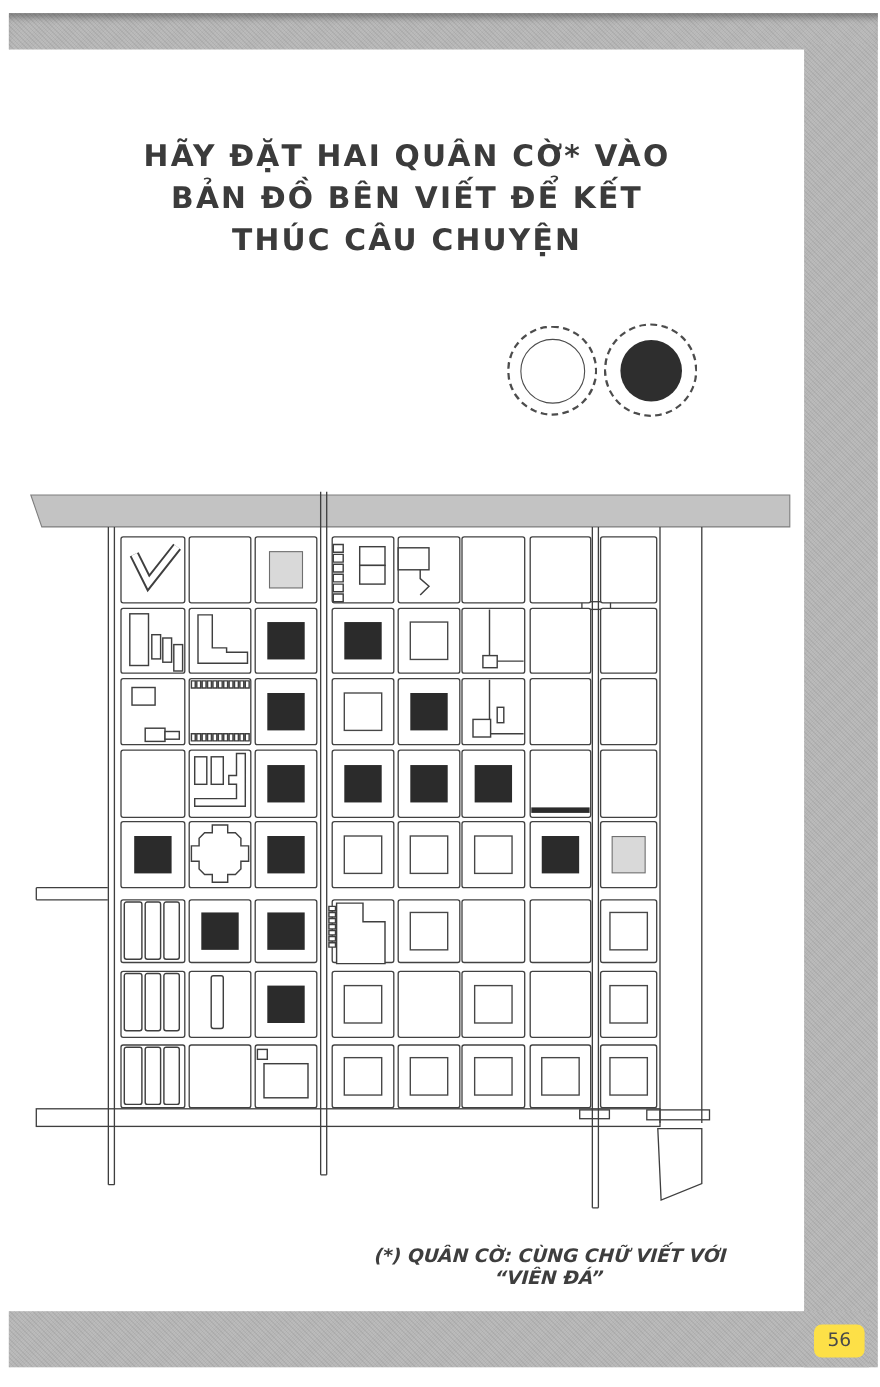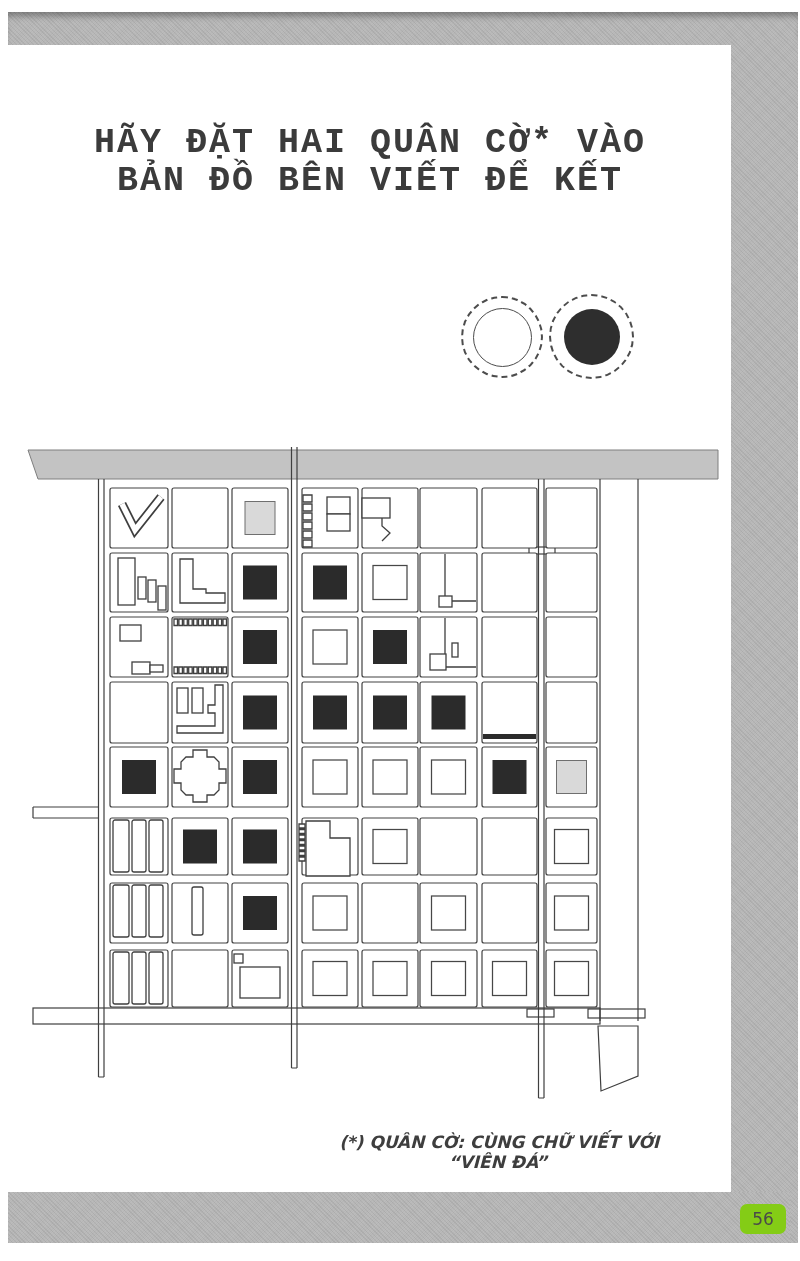--- a/index.html
+++ b/index.html
@@ -7,21 +7,21 @@
         font-family:"DejaVu Sans","Liberation Sans",sans-serif;}
   
   .band{position:absolute;background:#b6b6b6;
         background-image:repeating-linear-gradient(45deg,rgba(0,0,0,.06) 0 1px,transparent 1px 3px),
                          repeating-linear-gradient(-45deg,rgba(255,255,255,.07) 0 1px,transparent 1px 2px);}
   .band-top{left:8px;top:12px;width:790px;height:33px;box-shadow:inset 0 7px 6px -3px rgba(0,0,0,.33);}
   .band-right{left:731px;top:40px;width:67px;height:1203px;}
   .band-bottom{left:8px;top:1192px;width:782px;height:51px;}
   
   .title{position:absolute;left:30px;top:124px;width:680px;text-align:center;
-         font-weight:bold;font-size:35px;line-height:38px;letter-spacing:2px;color:#3b3b3b;font-family:Liberation Mono, monospace;}
+         font-weight:bold;font-size:27px;line-height:38px;letter-spacing:2px;color:#3b3b3b;}
   
   .stone-ring{position:absolute;border:2px dashed #4c4c4c;border-radius:50%;
               display:flex;align-items:center;justify-content:center;box-sizing:border-box;}
   .ring-white{left:461px;top:296px;width:82px;height:82px;}
   .ring-black{left:549px;top:294px;width:85px;height:85px;}
   .stone-core{border-radius:50%;box-sizing:border-box;}
   .core-white{width:59px;height:59px;border:1.6px solid #4c4c4c;background:#fff;}
   .core-black{width:56px;height:56px;background:#2e2e2e;}
   
   .map{position:absolute;left:0;top:440px;}
@@ -34,36 +34,37 @@
   .chev-outer{fill:none;stroke:#3f3f3f;stroke-width:9;}
   .chev-inner{fill:none;stroke:#fff;stroke-width:5.5;}
   .road-line{stroke:#3f3f3f;stroke-width:1.2;fill:none;}
   .groad{fill:#c3c3c3;stroke:#7e7e7e;stroke-width:1;}
   .wroad{fill:#fff;stroke:#3f3f3f;stroke-width:1.2;}
   .flange{fill:none;stroke:#3f3f3f;stroke-width:1.2;}
   
   .footnote{position:absolute;left:310px;top:1132px;width:380px;text-align:center;
             font-style:italic;font-weight:bold;font-size:17px;color:#3e3e3e;transform:skewX(-4deg);}
   
-  .pagenum{position:absolute;left:740px;top:1204px;width:46px;height:30px;background:#84cc16;
+  .pagenum{position:absolute;left:740px;top:1204px;width:46px;height:30px;background:#fde047;
            border-radius:7px;display:flex;align-items:center;justify-content:center;
            font-size:17px;color:#4a4a4a;}
 </style>
 </head>
 <body>
 
 <div class="page">
 
   <div class="band band-top"></div>
   <div class="band band-right"></div>
   <div class="band band-bottom"></div>
 
   <div class="title">
     <div>HÃY ĐẶT HAI QUÂN CỜ* VÀO</div>
     <div>BẢN ĐỒ BÊN VIẾT ĐỂ KẾT</div>
+    <div>THÚC CÂU CHUYỆN</div>
   </div>
 
   <div class="stone-ring ring-white">
     <div class="stone-core core-white"></div>
   </div>
   <div class="stone-ring ring-black">
     <div class="stone-core core-black"></div>
   </div>
 
   <svg class="map" width="800" height="670" viewBox="0 440 800 670" xmlns="http://www.w3.org/2000/svg">

